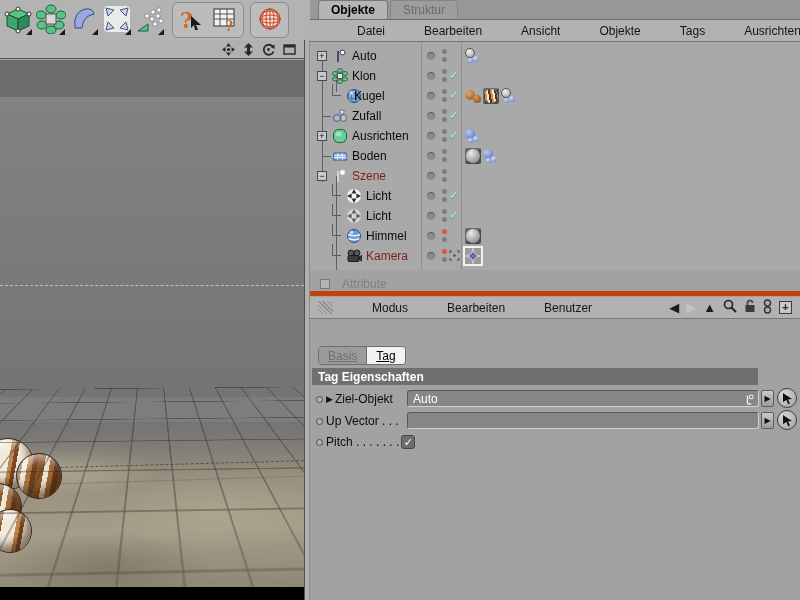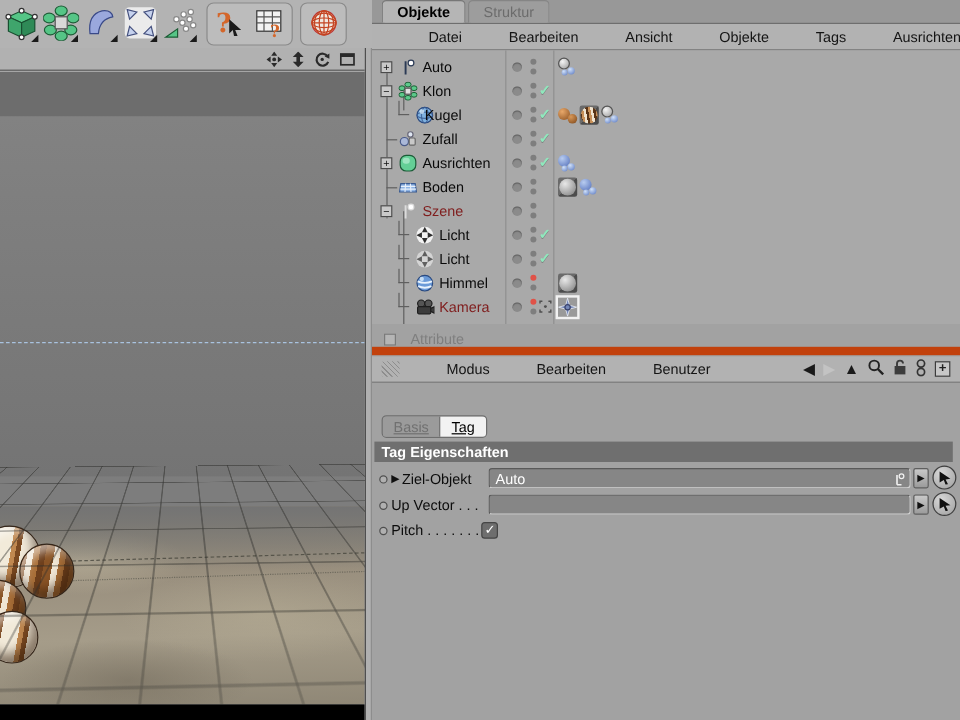--- a/index.html
+++ b/index.html
@@ -85,33 +85,33 @@
   .mat-dark { left:1px; top:1px; width:14px; height:14px; background:
       repeating-linear-gradient(80deg,#5a3416 0 2px,#c89058 2px 4px,#efe3cf 4px 6px); }
   .mat-gray { left:1px; top:1px; width:14px; height:14px; background:radial-gradient(circle at 35% 30%, #e8e8e8, #7a7a7a); }
   .ph-blue { left:0; top:1px; width:10px; height:10px; background:radial-gradient(circle at 35% 30%, #b8ccf0, #4f6cb8); }
   .ph-dot1 { left:8px; top:8px; width:6px; height:6px; background:radial-gradient(circle at 35% 30%, #cfe0f8, #5a78c0); }
   .ph-dot2 { left:3px; top:10px; width:5px; height:5px; background:radial-gradient(circle at 35% 30%, #cfe0f8, #5a78c0); }
   .tg-gray { left:0; top:0; width:10px; height:10px; background:radial-gradient(circle at 35% 30%, #f4f4f4, #9a9a9a); border:1px solid #555; }
 
   
   #attr-panel { position:absolute; left:310px; top:270px; width:490px; height:330px; background:#a2a2a2; }
-  #attr-tabrow { position:absolute; left:0; top:6px; width:100%; height:20px; display:flex; align-items:center; gap:12px; padding-left:10px; border-bottom:7px solid #c2410c; }
+  #attr-tabrow { position:absolute; left:0; top:6px; width:100%; height:20px; display:flex; align-items:center; gap:12px; padding-left:10px; border-bottom:5px solid #c2410c; }
   #attr-tabrow .boxicon { width:10px; height:10px; border:1px solid #7a7a7a; background:#b5b5b5; }
   #attr-title { color:#7f7f7f; }
   #attr-menu { position:absolute; left:0; top:27px; width:100%; height:22px; background:#b2b2b2; border-bottom:1px solid #787878; display:flex; align-items:center; gap:18px; padding:0 8px; }
   .tri { font-size:13px; color:#1a1a1a; }
   .tri.dim { color:#c3c3c3; }
   #attr-objheader { position:absolute; left:8px; top:53px; height:20px; display:flex; align-items:center; gap:8px; }
   #attr-objheader .name { color:#0a0a0a; }
   #attr-tabs { position:absolute; left:8px; top:76px; height:19px; display:flex; border:1px solid #6e6e6e; border-radius:4px; overflow:hidden; }
   .atab { padding:1px 9px; display:flex; align-items:center;text-decoration:underline; }
   .atab.inactive { background:#9b9b9b; color:#707070; border-right:1px solid #6e6e6e; }
   .atab.active { background:#f2f2f2; color:#000; }
-  #attr-section { position:absolute; left:2px; top:98px; width:482px; height:17px; background:#6f6f6f; color:#fff; font-weight:bold; display:flex; align-items:center; padding-left:6px; }
+  #attr-section { position:absolute; left:2px; top:98px; width:446px; height:17px; background:#6f6f6f; color:#fff; font-weight:bold; display:flex; align-items:center; padding-left:6px; }
   .attr-row { position:absolute; left:2px; width:486px; height:20px; display:flex; align-items:center; }
   .kf-circle { width:7px; height:7px; border:1px solid #4f4f4f; border-radius:50%; background:#b0b0b0; margin:0 3px 0 4px; flex:none; }
   .disc { font-size:9px; color:#111; margin-right:2px; }
   .attr-label { color:#0c0c0c; white-space:pre; }
   .attr-field { position:absolute; left:95px; top:1px; width:352px; height:17px; background:#868686; border:1px solid; border-color:#595959 #d0d0d0 #d0d0d0 #595959; border-radius:3px; color:#fff; display:flex; align-items:center; padding:0 5px; }
   .field-nullicon { position:absolute; right:3px; top:2px; }
   .mini-btn { position:absolute; left:449px; top:1px; width:13px; height:17px; background:linear-gradient(#c9c9c9,#9b9b9b); border:1px solid #5e5e5e; border-radius:2px; font-size:8px; color:#111; display:flex; align-items:center; justify-content:center; }
   .pick-btn { position:absolute; left:465px; top:-1px; width:20px; height:20px; border-radius:50%; background:radial-gradient(circle at 35% 30%, #d8d8d8, #9e9e9e); border:1px solid #3f3f3f; display:flex; align-items:center; justify-content:center; }
   .checkbox { width:14px; height:14px; border-radius:3px; background:#6e6e6e; border:1px solid #454545; color:#fff; font-size:11px; line-height:12px; text-align:center; margin-left:2px; }
 </style>

